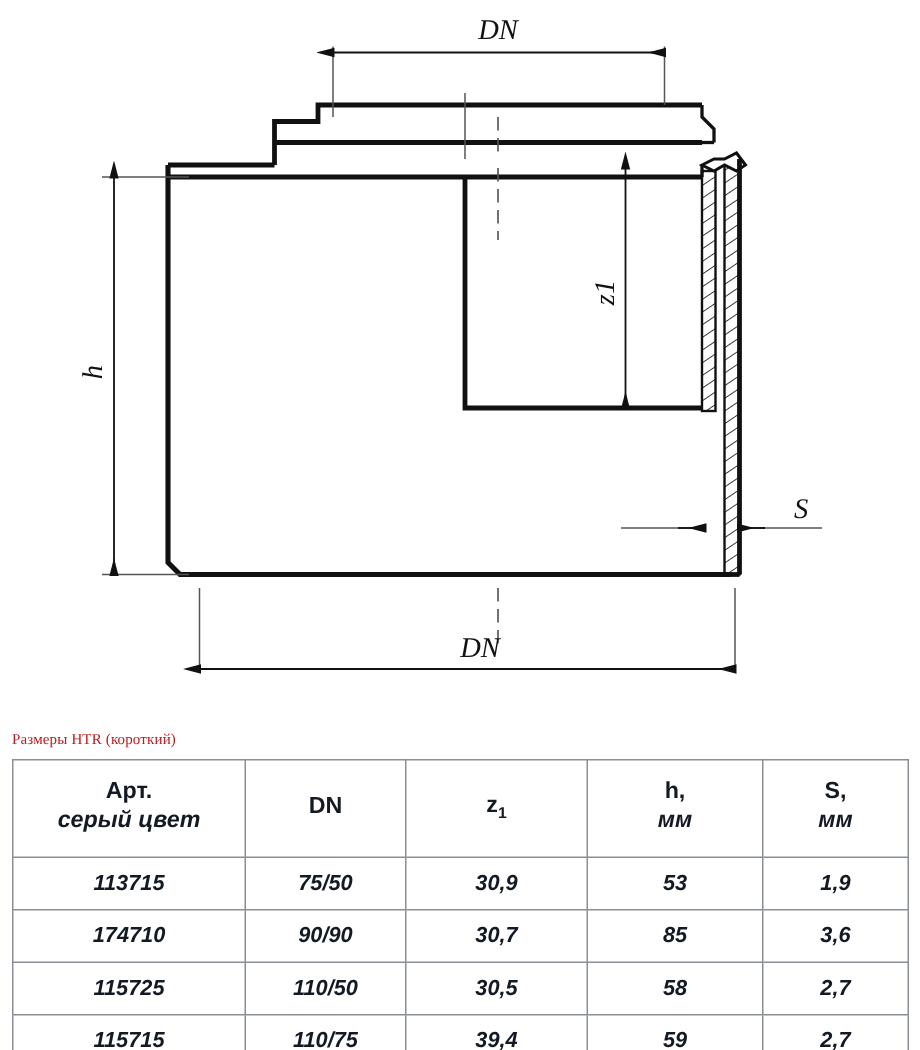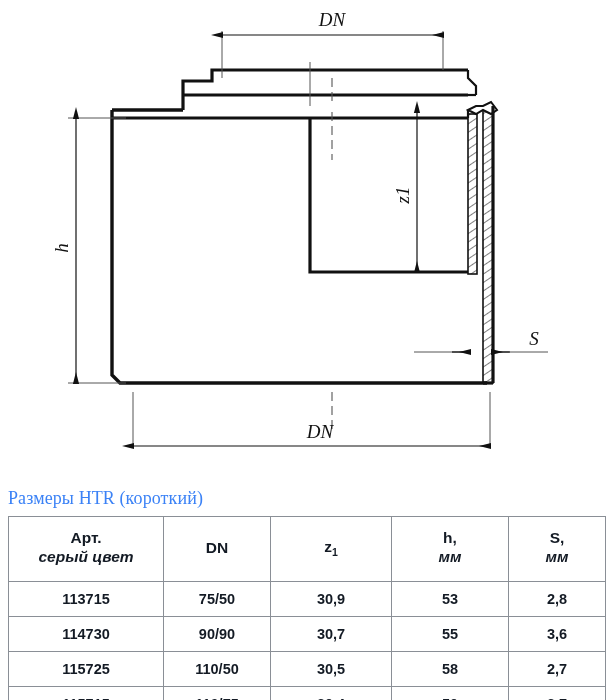--- a/index.html
+++ b/index.html
@@ -28,22 +28,22 @@
     height: 480px;
   }
   #table-area {
     position: absolute;
     left: 0;
     top: 488px;
     width: 613px;
   }
   #table-title {
     font-family: "Liberation Serif", serif;
-    font-size: 18px;
-    color: #3b82f6;
+    font-size: 10px;
+    color: #b91c1c;
     padding-left: 8px;
     padding-bottom: 7px;
     letter-spacing: 0.1px;
     white-space: nowrap;
   }
   table.dims {
     border-collapse: collapse;
     width: 597px;
     margin-left: 8px;
     table-layout: fixed;
@@ -62,20 +62,21 @@
     padding: 7px 2px 9px 2px;
     height: 48px;
     vertical-align: middle;
   }
   table.dims td {
     font-size: 14.5px;
     font-weight: bold;
     padding: 6px 2px 7px 2px;
     height: 21px;
     vertical-align: middle;
+    font-style: italic;
   }
   table.dims th .sub {
     font-size: 10.5px;
     vertical-align: sub;
     font-weight: bold;
   }
   .col-art  { width: 155px; }
   .col-dn   { width: 107px; }
   .col-z1   { width: 121px; }
   .col-h    { width: 117px; }
@@ -215,27 +216,27 @@
           <span class="hdr-line2">мм</span>
         </th>
       </tr>
     </thead>
     <tbody>
       <tr>
         <td>113715</td>
         <td>75/50</td>
         <td>30,9</td>
         <td>53</td>
-        <td>2,8</td>
-      </tr>
-      <tr>
-        <td>114730</td>
+        <td>1,9</td>
+      </tr>
+      <tr>
+        <td>174710</td>
         <td>90/90</td>
         <td>30,7</td>
-        <td>55</td>
+        <td>85</td>
         <td>3,6</td>
       </tr>
       <tr>
         <td>115725</td>
         <td>110/50</td>
         <td>30,5</td>
         <td>58</td>
         <td>2,7</td>
       </tr>
       <tr>

